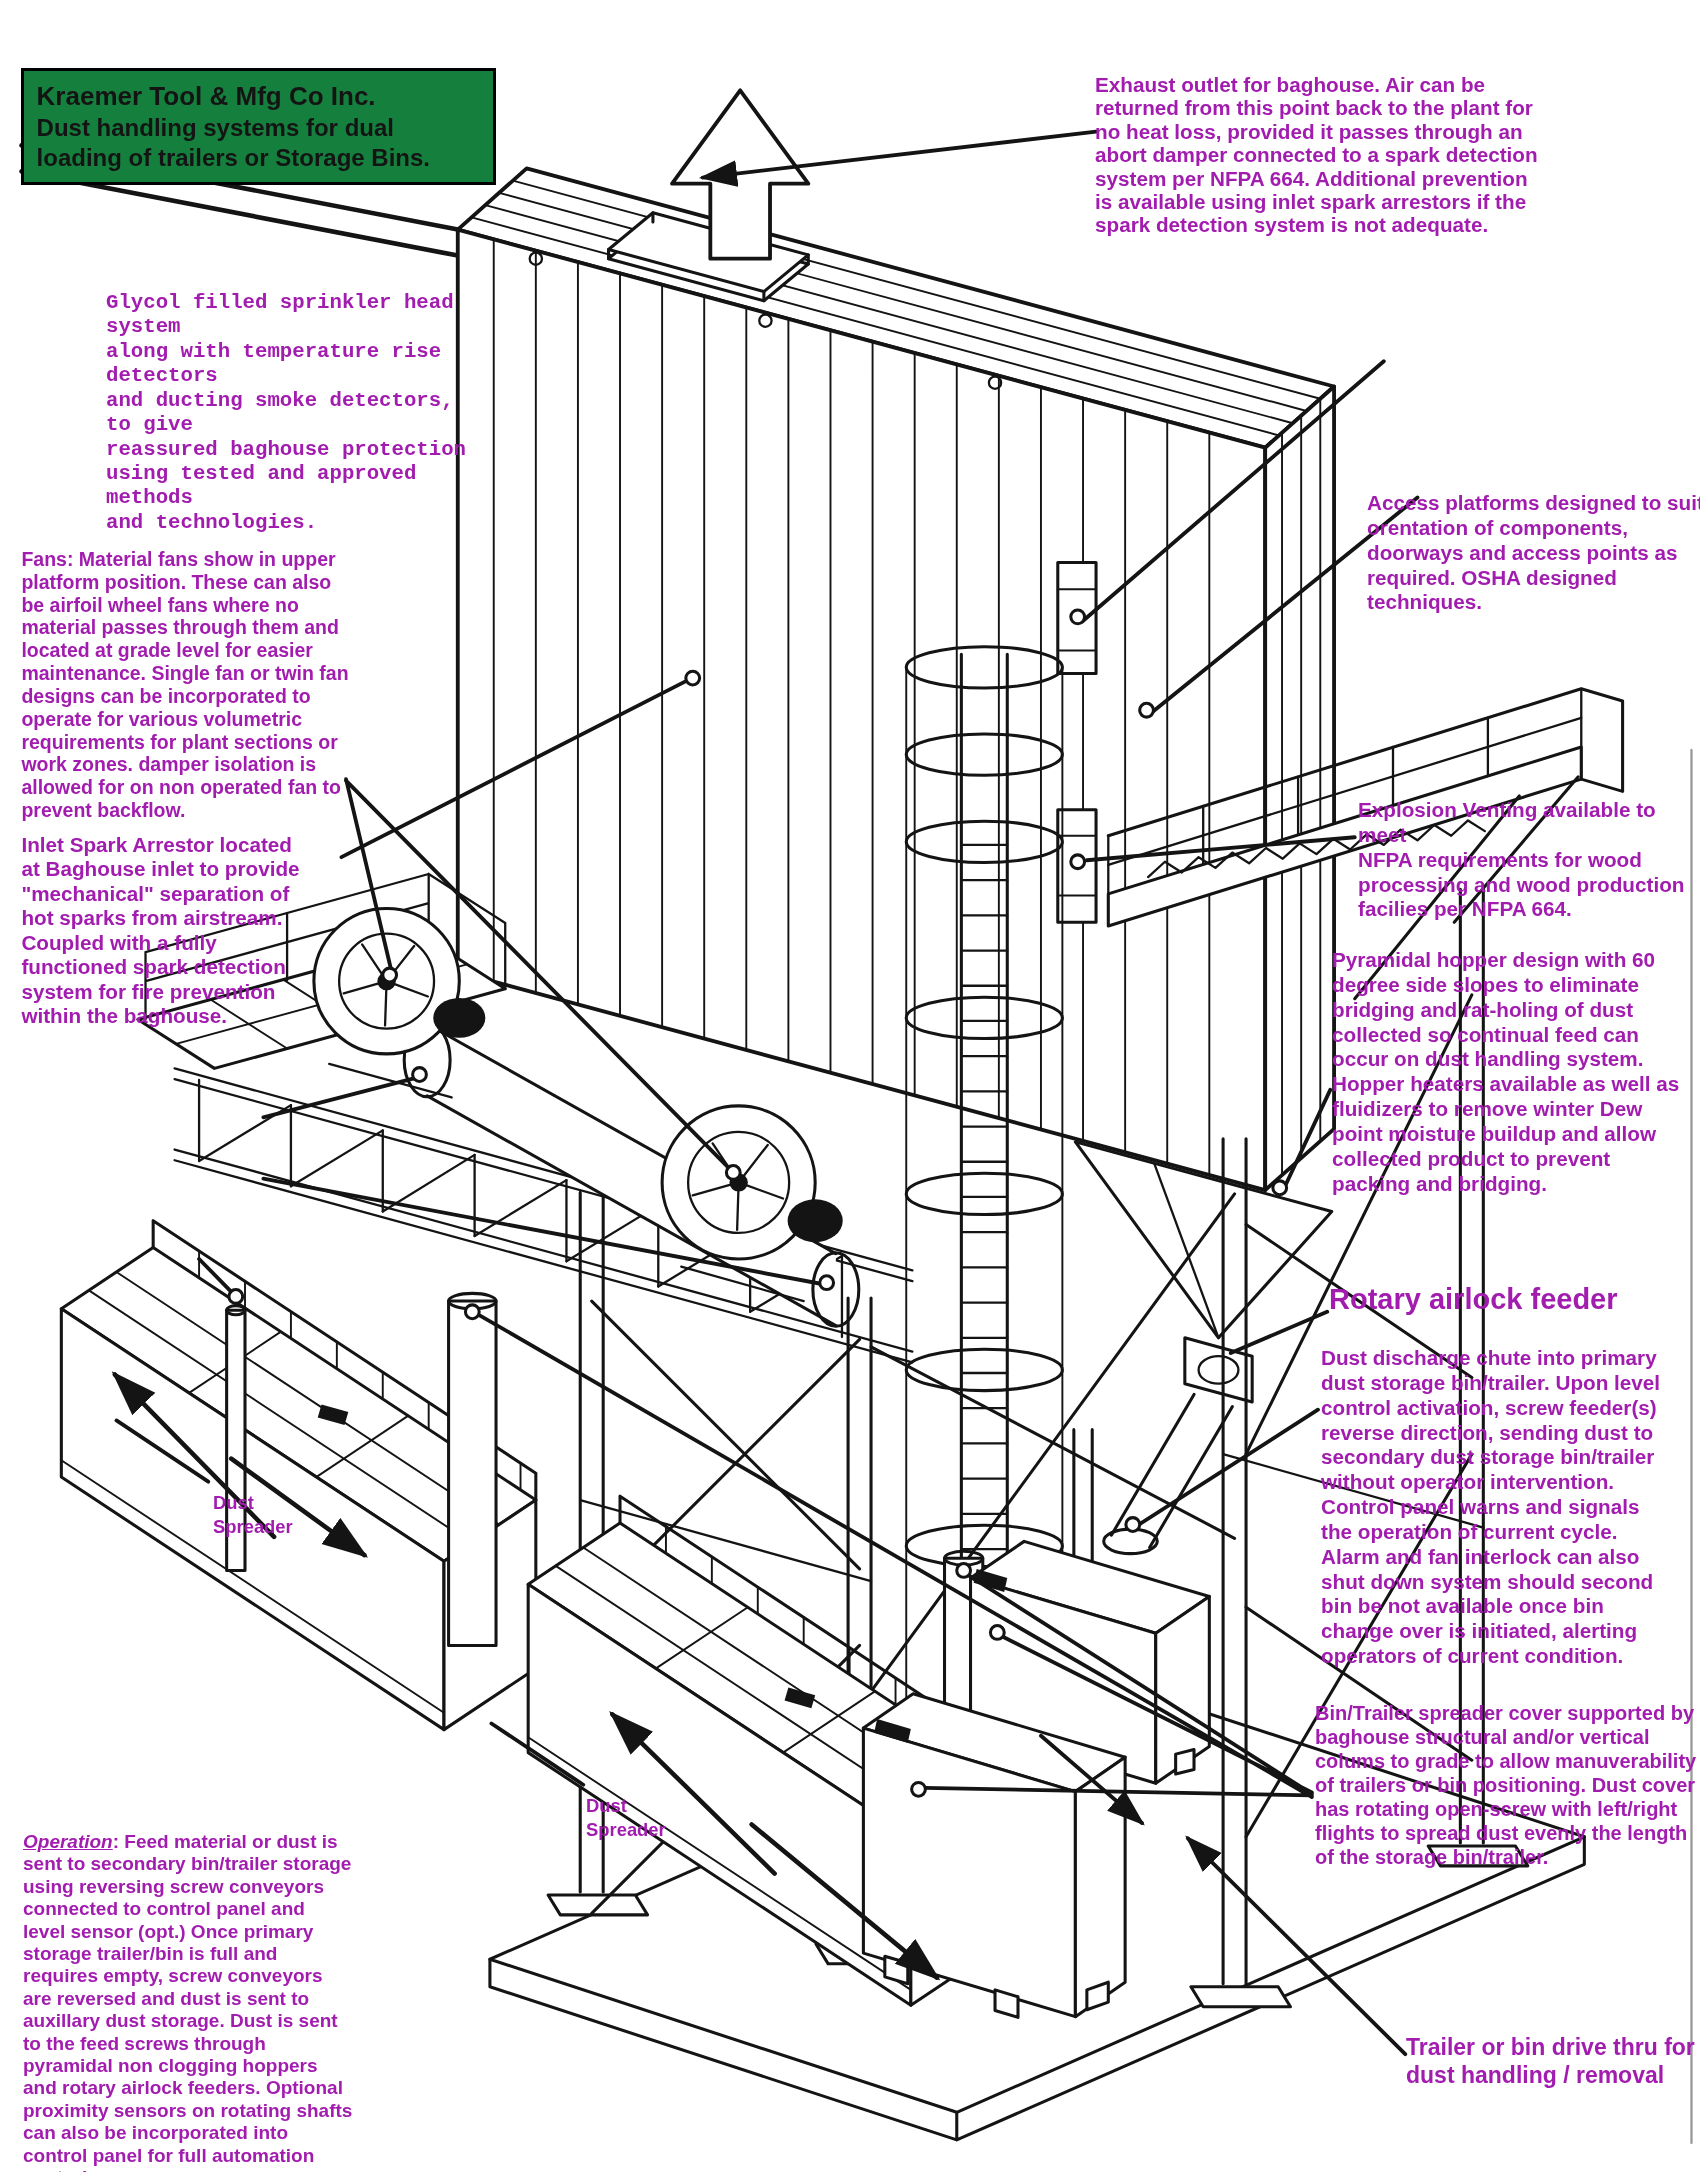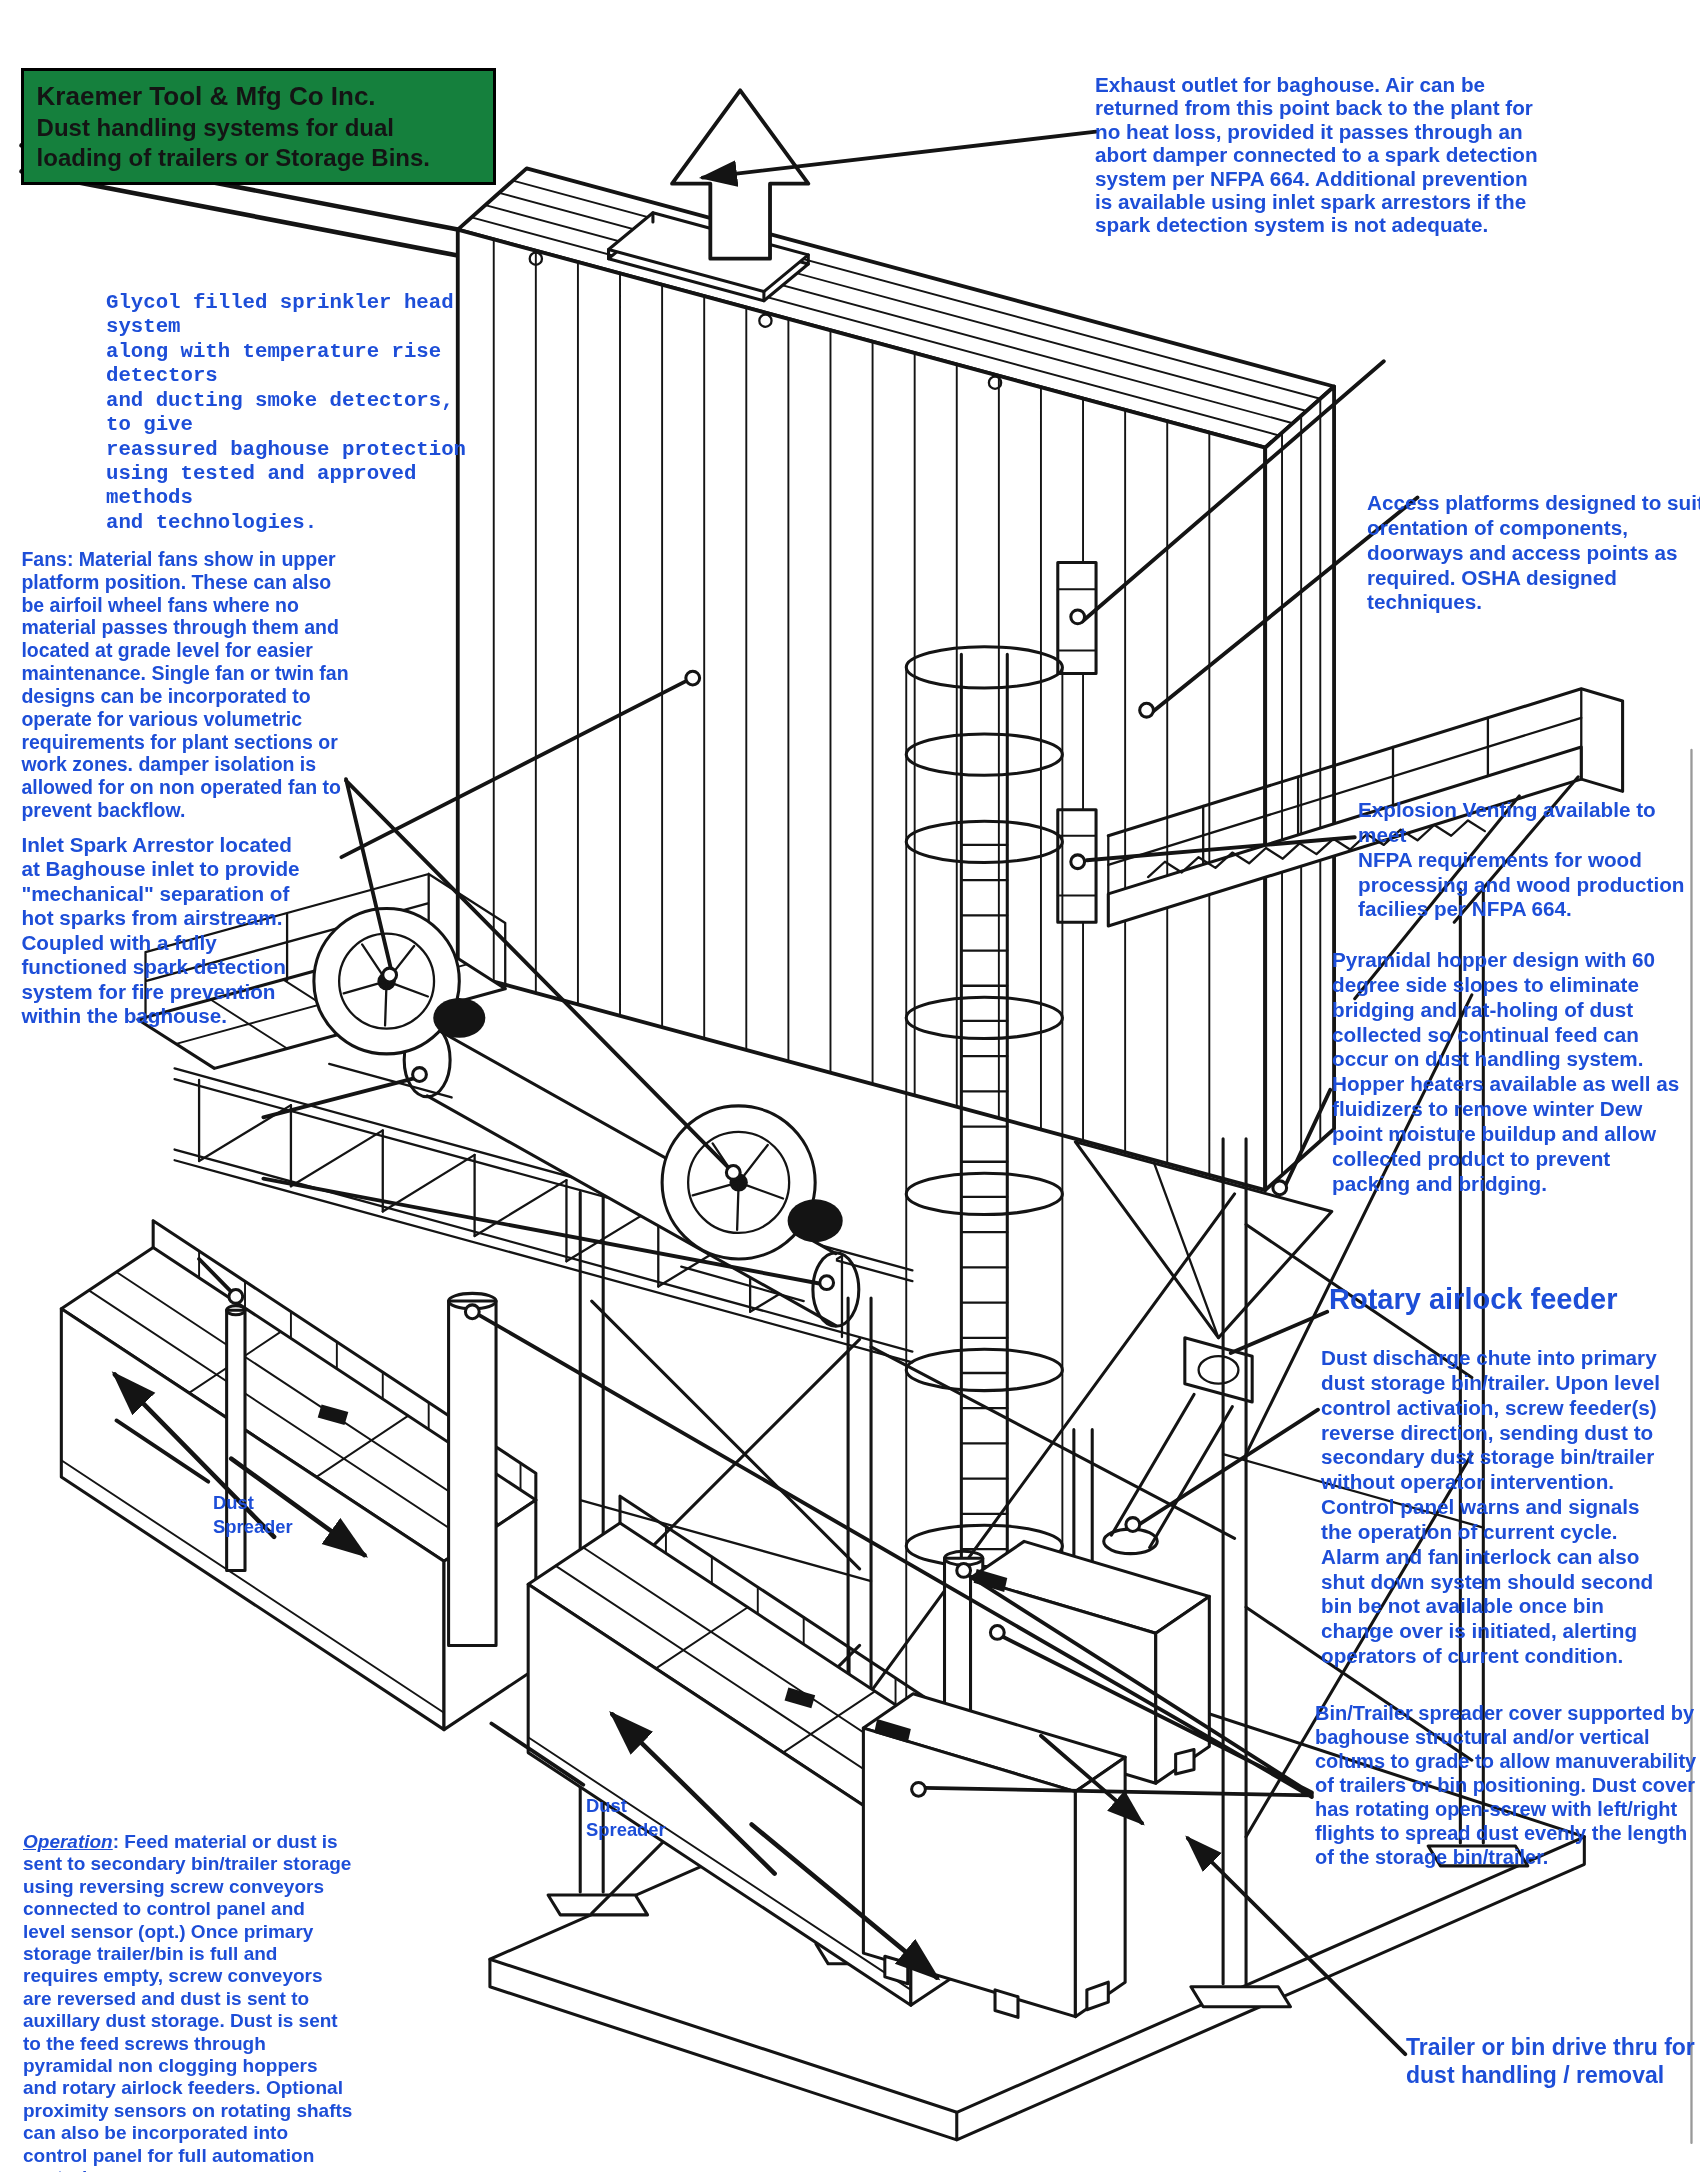--- a/index.html
+++ b/index.html
@@ -1,19 +1,19 @@
 <!DOCTYPE html>
 <html style="font-size:12.2px"><head>
 <meta charset="utf-8">
 <style>
   html,body{margin:0;padding:0;background:#ffffff;}
   .page{position:relative;width:1700px;height:2172px;background:#ffffff;overflow:hidden;
         font-family:"Liberation Sans",sans-serif;color:#141414;}
   svg{position:absolute;left:0;top:0;}
-  .ann{position:absolute;font-weight:bold;white-space:pre-line;color:#1d4ed8;}
+  .ann{position:absolute;font-weight:bold;white-space:pre-line;color:#a21caf;}
   .title-box{position:absolute;left:21.4px;top:20px;width:444px;border:3.8px solid #000;
              padding:9.2px 12.2px;background:#15803d;margin-top:48px;}
   .title-box .t1{font-weight:bold;font-size:26px;line-height:1.25;}
   .title-box .t2{font-weight:bold;font-size:24px;line-height:1.25;white-space:pre-line;}
   #ann-exhaust{left:1095px;top:73px;width:459px;font-size:20.7px;line-height:1.13;}
   #ann-glycol{left:106px;top:291px;width:383px;font-size:20.7px;line-height:1.18;font-family:Liberation Mono, monospace;}
   #ann-manway{left:1387px;top:314px;width:306px;font-size:21.4px;line-height:1.18;}
   #ann-access{left:1367px;top:491px;width:337px;font-size:20.7px;line-height:1.2;}
   #ann-fans{left:21.4px;top:548px;width:329px;font-size:19.5px;line-height:1.17;}
   #ann-inlet{left:21.4px;top:833px;width:306px;font-size:20.7px;line-height:1.18;}

